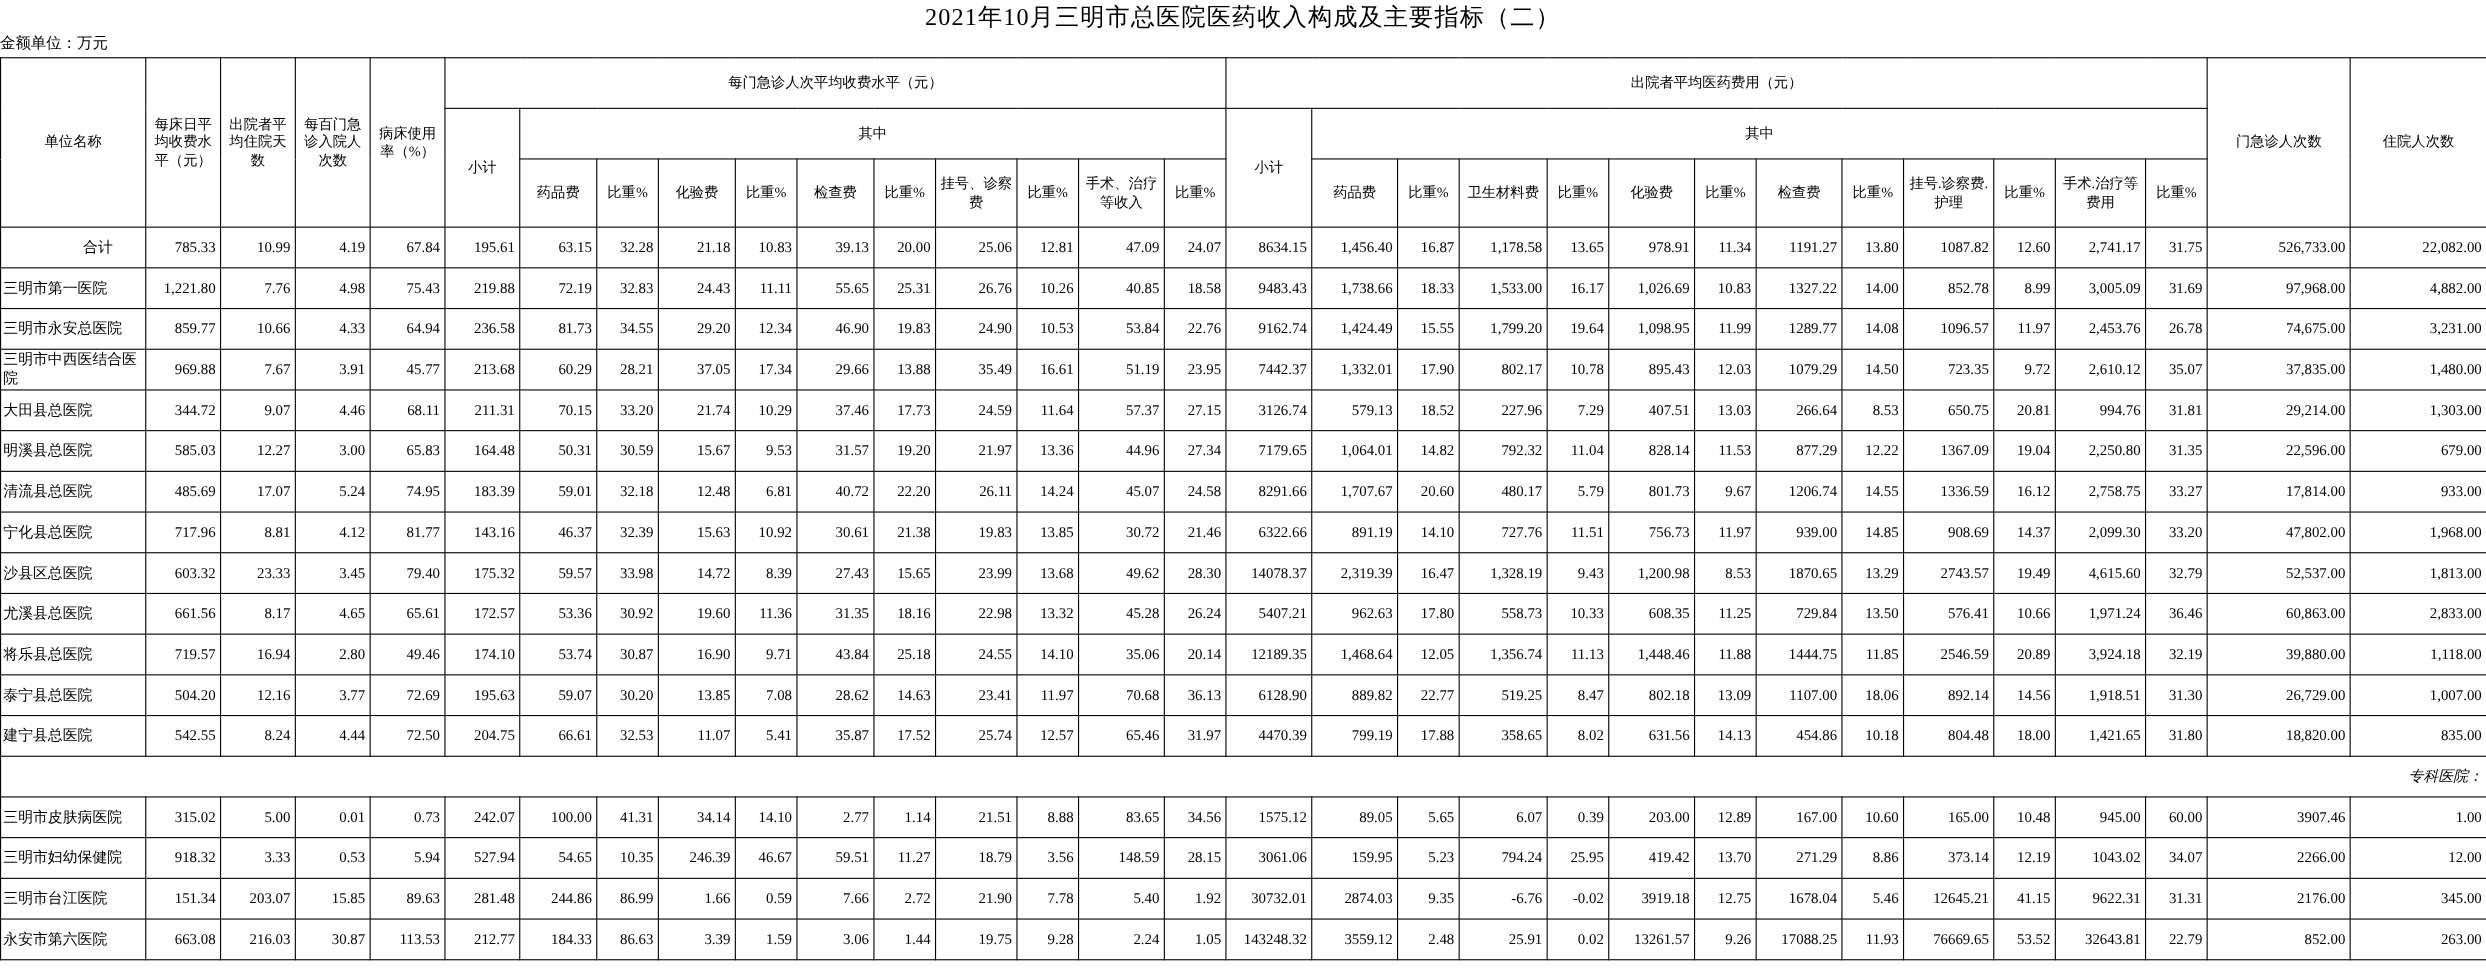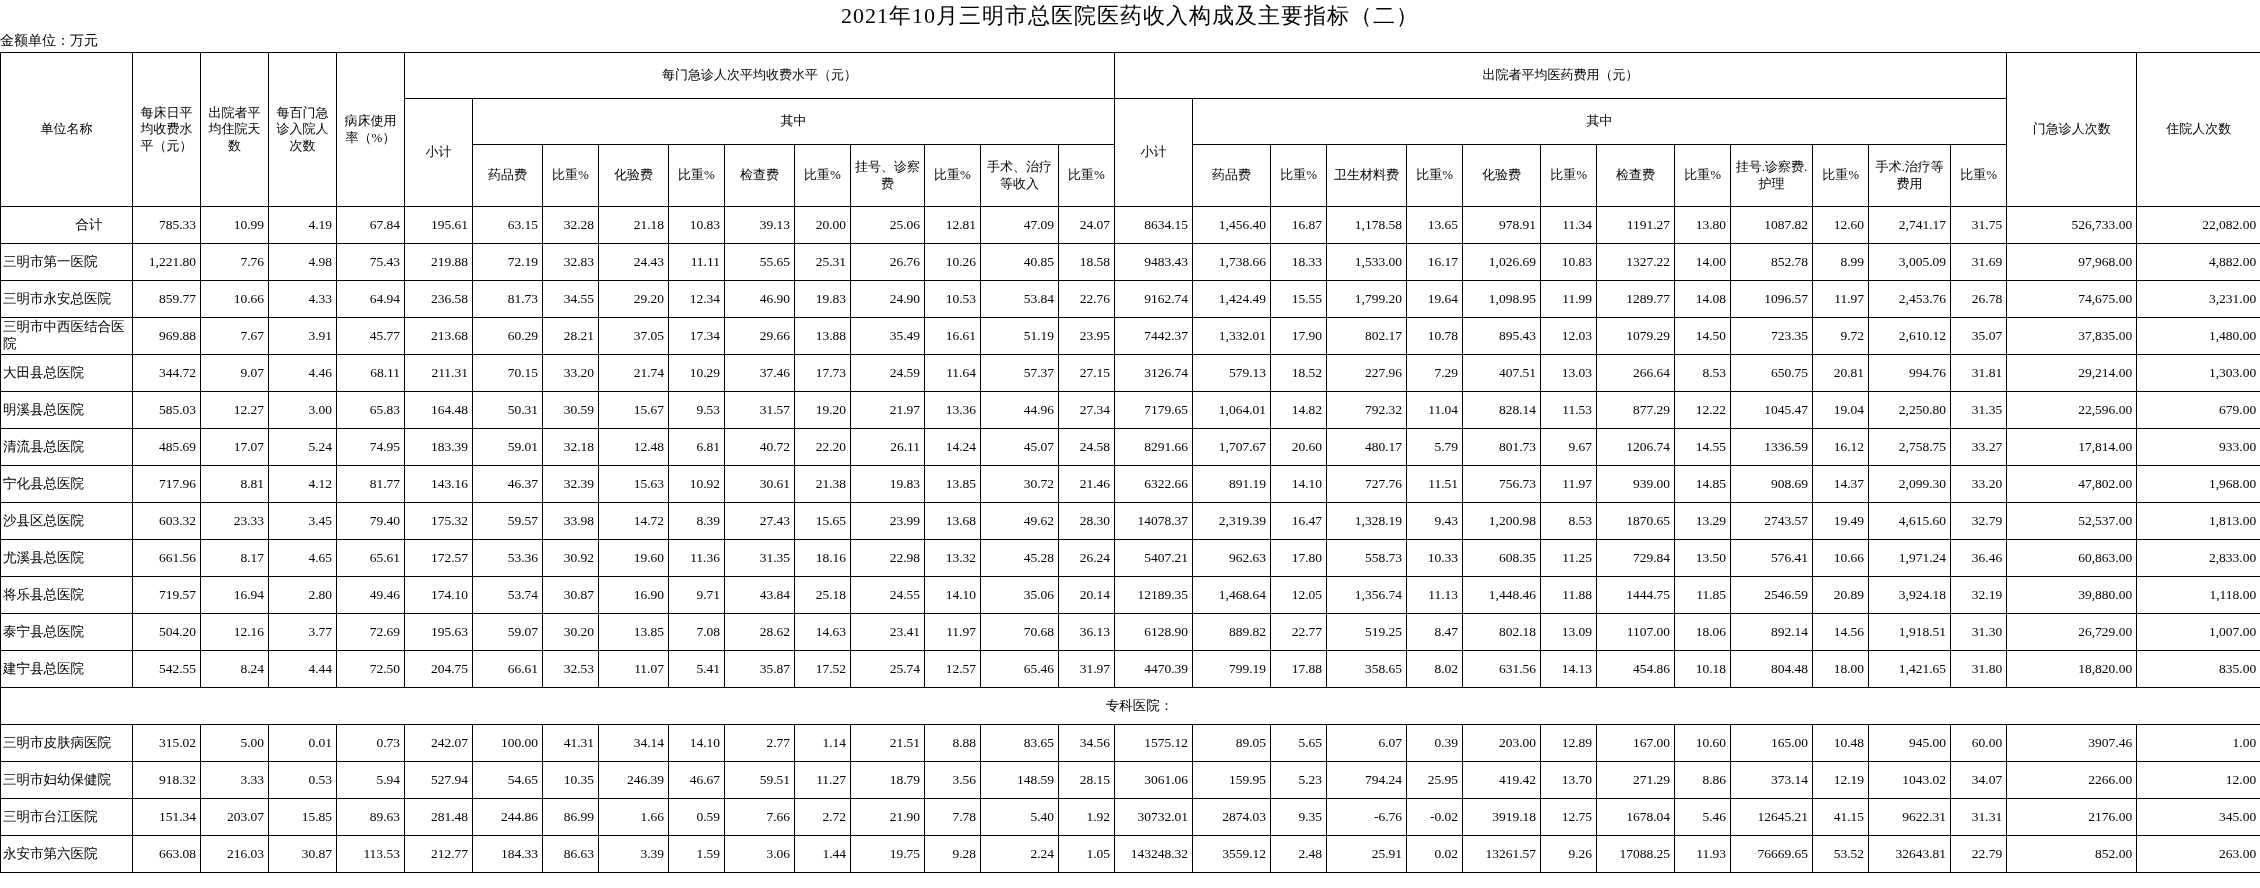--- a/index.html
+++ b/index.html
@@ -10,21 +10,21 @@
   th,td{border:1px solid #000;font-weight:normal;font-size:13px;line-height:1.25;padding:0 3px;overflow:hidden;word-break:break-all;}
   thead th{text-align:center;vertical-align:middle;}
   thead tr.h1{height:46px;}
   thead tr.h2{height:46px;}
   thead tr.h3{height:62px;}
   tbody tr{height:37px;}
   tbody td{vertical-align:middle;}
   td.num-cell{text-align:right;padding-right:4px;font-size:13.5px;}
   td.name-cell{text-align:left;padding-left:2px;font-size:13.5px;}
   td.name-cell.center{text-align:center;padding-left:48px;}
-  td.section-cell{text-align:center;padding-left:21px;font-size:13.5px;}
+  td.section-cell{text-align:right;padding-left:21px;font-size:13.5px;font-style:italic;}
 </style>
 </head>
 <body>
 
 <div class="title">2021年10月三明市总医院医药收入构成及主要指标（二）</div>
 <div class="unit-note">金额单位：万元</div>
 
 <table>
   <colgroup>
     <col style="width:132px">
@@ -287,21 +287,21 @@
         <td class="num-cell">27.34</td>
         <td class="num-cell">7179.65</td>
         <td class="num-cell">1,064.01</td>
         <td class="num-cell">14.82</td>
         <td class="num-cell">792.32</td>
         <td class="num-cell">11.04</td>
         <td class="num-cell">828.14</td>
         <td class="num-cell">11.53</td>
         <td class="num-cell">877.29</td>
         <td class="num-cell">12.22</td>
-        <td class="num-cell">1045.47</td>
+        <td class="num-cell">1367.09</td>
         <td class="num-cell">19.04</td>
         <td class="num-cell">2,250.80</td>
         <td class="num-cell">31.35</td>
         <td class="num-cell">22,596.00</td>
         <td class="num-cell">679.00</td>
       </tr>
       <tr>
         <td class="name-cell">清流县总医院</td>
         <td class="num-cell">485.69</td>
         <td class="num-cell">17.07</td>

